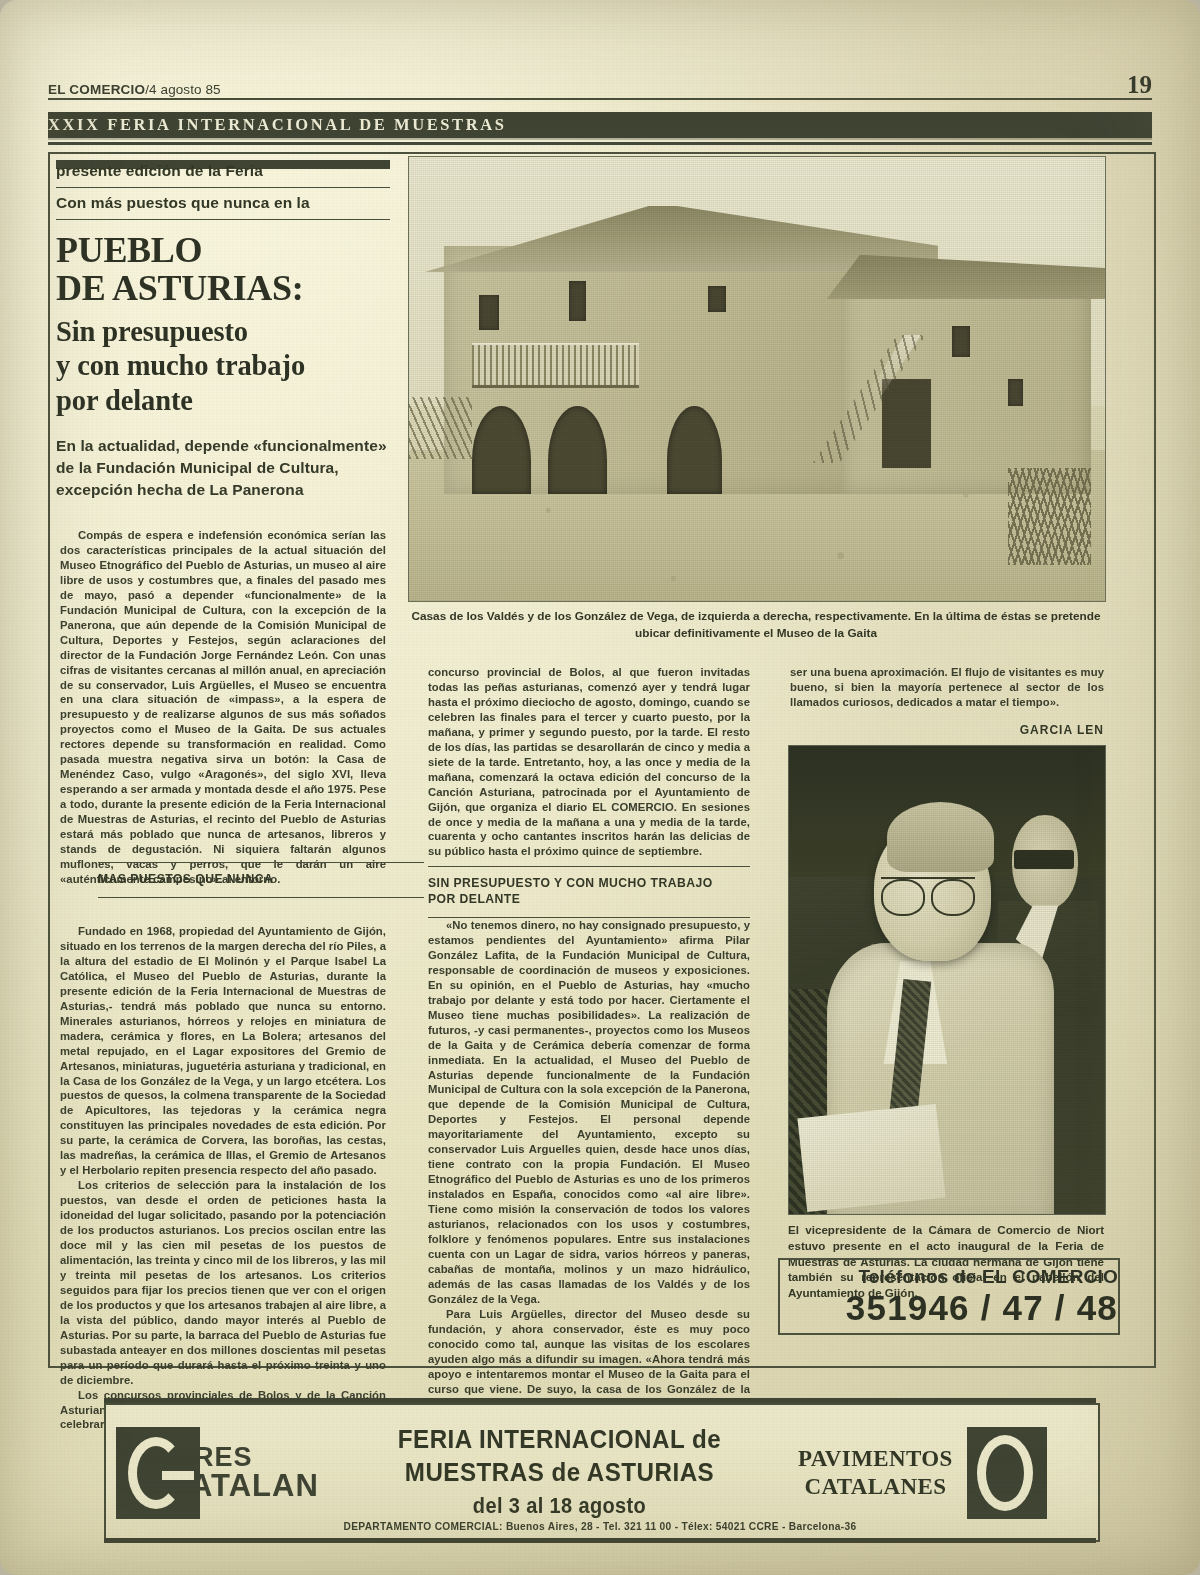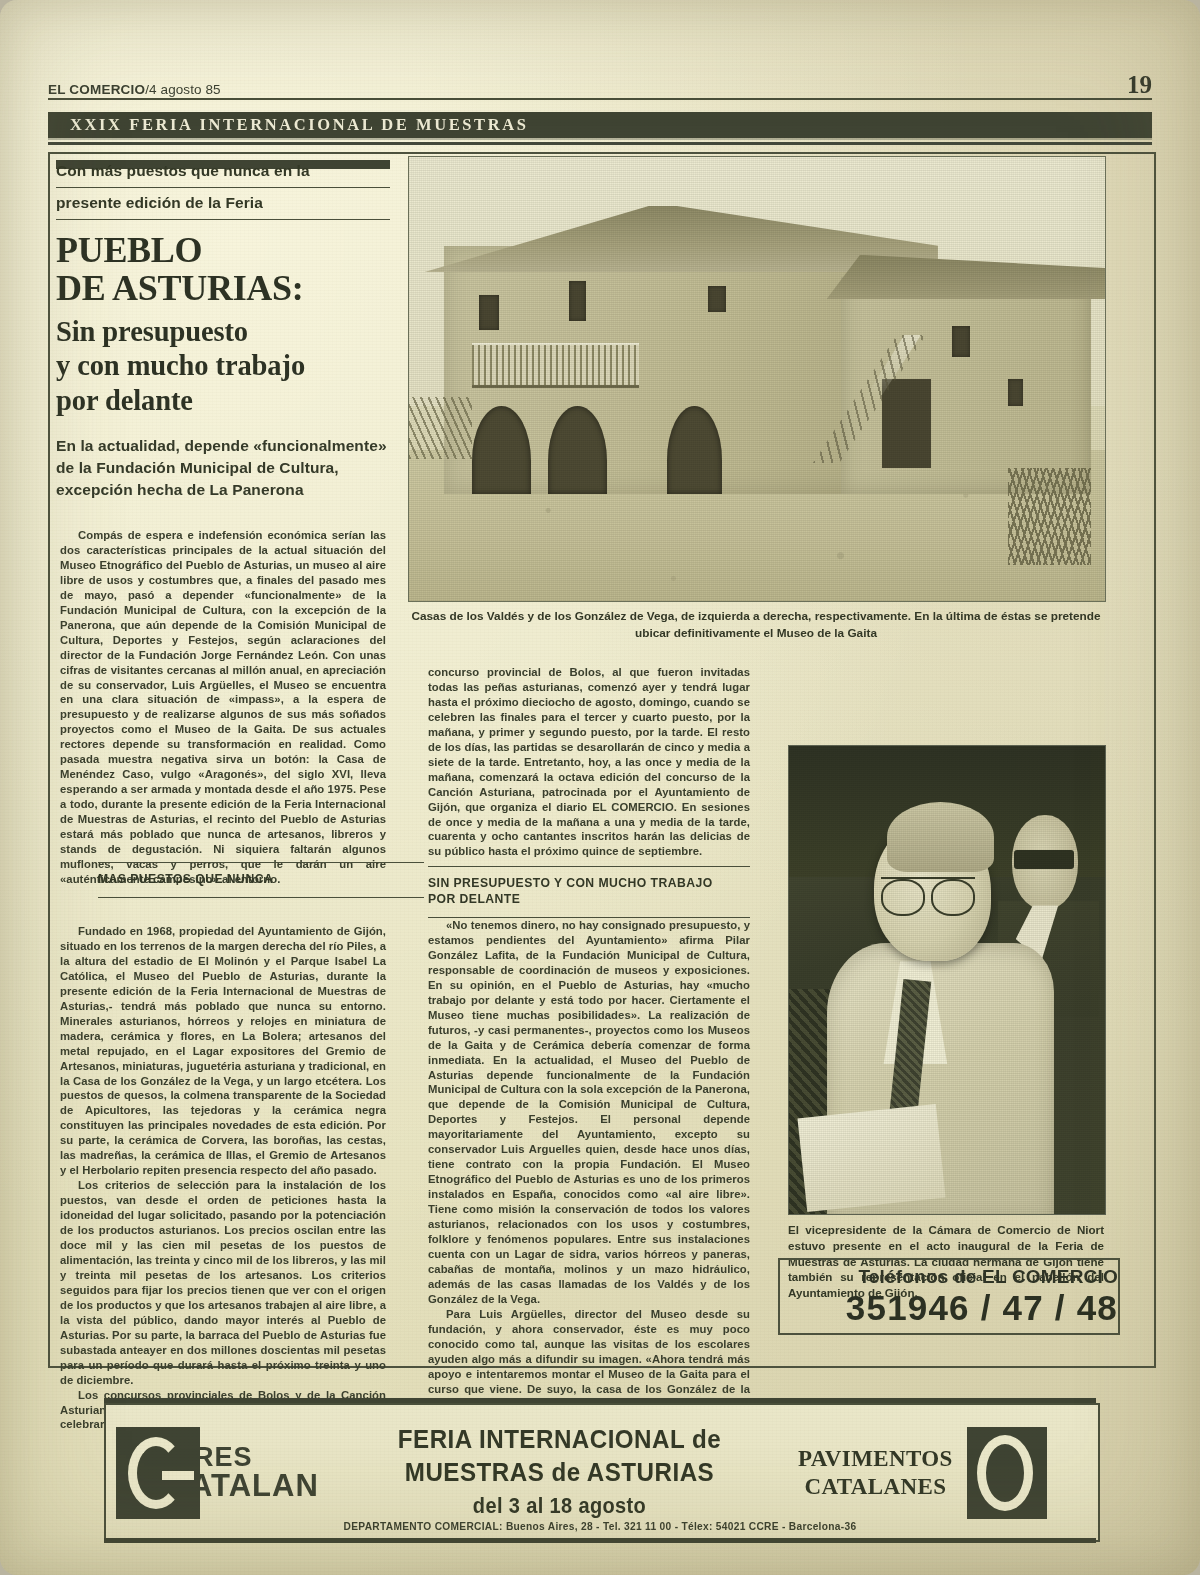--- a/index.html
+++ b/index.html
@@ -82,21 +82,20 @@
     background: #3f4433;
     box-shadow: 0 2px 0 0 rgba(70,75,55,.35);
   }
   .section-banner span {
     display: block;
     color: #eeebd4;
     font-size: 16.5px;
     font-weight: 700;
     letter-spacing: 2.6px;
     line-height: 26px;
-    padding-left: 22px;
     font-family: "Liberation Serif", serif;
   }
   .banner-underline {
     position: absolute;
     left: 48px; top: 142px;
     width: 1104px; height: 3px;
     background: #43483a;
   }
 
   
@@ -576,22 +575,22 @@
   <div class="section-banner">
     <span>XXIX FERIA INTERNACIONAL DE MUESTRAS</span>
   </div>
   <div class="banner-underline"></div>
 
   <div class="article"></div>
 
   <div class="lead-col-rule-top"></div>
   <div class="lead-col">
     <div class="kicker">
+      <span>presente edición de la Feria</span>
       <span>Con más puestos que nunca en la</span>
-      <span>presente edición de la Feria</span>
     </div>
     <div class="headline">
       <div>PUEBLO</div>
       <div>DE ASTURIAS:</div>
     </div>
     <div class="headline2">
       <div>Sin presupuesto</div>
       <div>y con mucho trabajo</div>
       <div>por delante</div>
     </div>
@@ -650,20 +649,25 @@
       <div class="subhead">SIN PRESUPUESTO Y CON MUCHO TRABAJO</div>
       <div class="subhead">POR DELANTE</div>
     </div>
   </div>
 
   <div class="body-col col2-body2">
     <p>«No tenemos dinero, no hay consignado presupuesto, y estamos pendientes del Ayuntamiento» afirma Pilar González Lafita, de la Fundación Municipal de Cultura, responsable de coordinación de museos y exposiciones. En su opinión, en el Pueblo de Asturias, hay «mucho trabajo por delante y está todo por hacer. Ciertamente el Museo tiene muchas posibilidades». La realización de futuros, -y casi permanentes-, proyectos como los Museos de la Gaita y de Cerámica debería comenzar de forma inmediata. En la actualidad, el Museo del Pueblo de Asturias depende funcionalmente de la Fundación Municipal de Cultura con la sola excepción de la Panerona, que depende de la Comisión Municipal de Cultura, Deportes y Festejos. El personal depende mayoritariamente del Ayuntamiento, excepto su conservador Luis Arguelles quien, desde hace unos días, tiene contrato con la propia Fundación. El Museo Etnográfico del Pueblo de Asturias es uno de los primeros instalados en España, conocidos como «al aire libre». Tiene como misión la conservación de todos los valores asturianos, relacionados con los usos y costumbres, folklore y fenómenos populares. Entre sus instalaciones cuenta con un Lagar de sidra, varios hórreos y paneras, cabañas de montaña, molinos y un mazo hidráulico, además de las casas llamadas de los Valdés y de los González de la Vega.</p>
     <p>Para Luis Argüelles, director del Museo desde su fundación, y ahora conservador, éste es muy poco conocido como tal, aunque las visitas de los escolares ayuden algo más a difundir su imagen. «Ahora tendrá más apoyo e intentaremos montar el Museo de la Gaita para el curso que viene. De suyo, la casa de los González de la Vega se trajo exclusivamente para eso. La situación es mucho más esperanzadora. ¿Visitantes¿. Cerca de un millón al año podría</p>
   </div>
 
+  <div class="body-col col3">
+    <p class="noindent">ser una buena aproximación. El flujo de visitantes es muy bueno, si bien la mayoría pertenece al sector de los llamados curiosos, dedicados a matar el tiempo».</p>
+    <div class="byline">GARCIA LEN</div>
+    <div class="rule-after-byline"></div>
+  </div>
 
   <div class="photo2-wrap">
     <div class="ph2-bg">
       <div class="ph2-darkmass"></div>
       <div class="ph2-left-dark"></div>
       <div class="ph2-man2">
         <div class="ph2-man2-body"></div>
         <div class="ph2-man2-head"></div>
         <div class="ph2-sunglasses"></div>
         <div class="ph2-man2-collar"></div>

